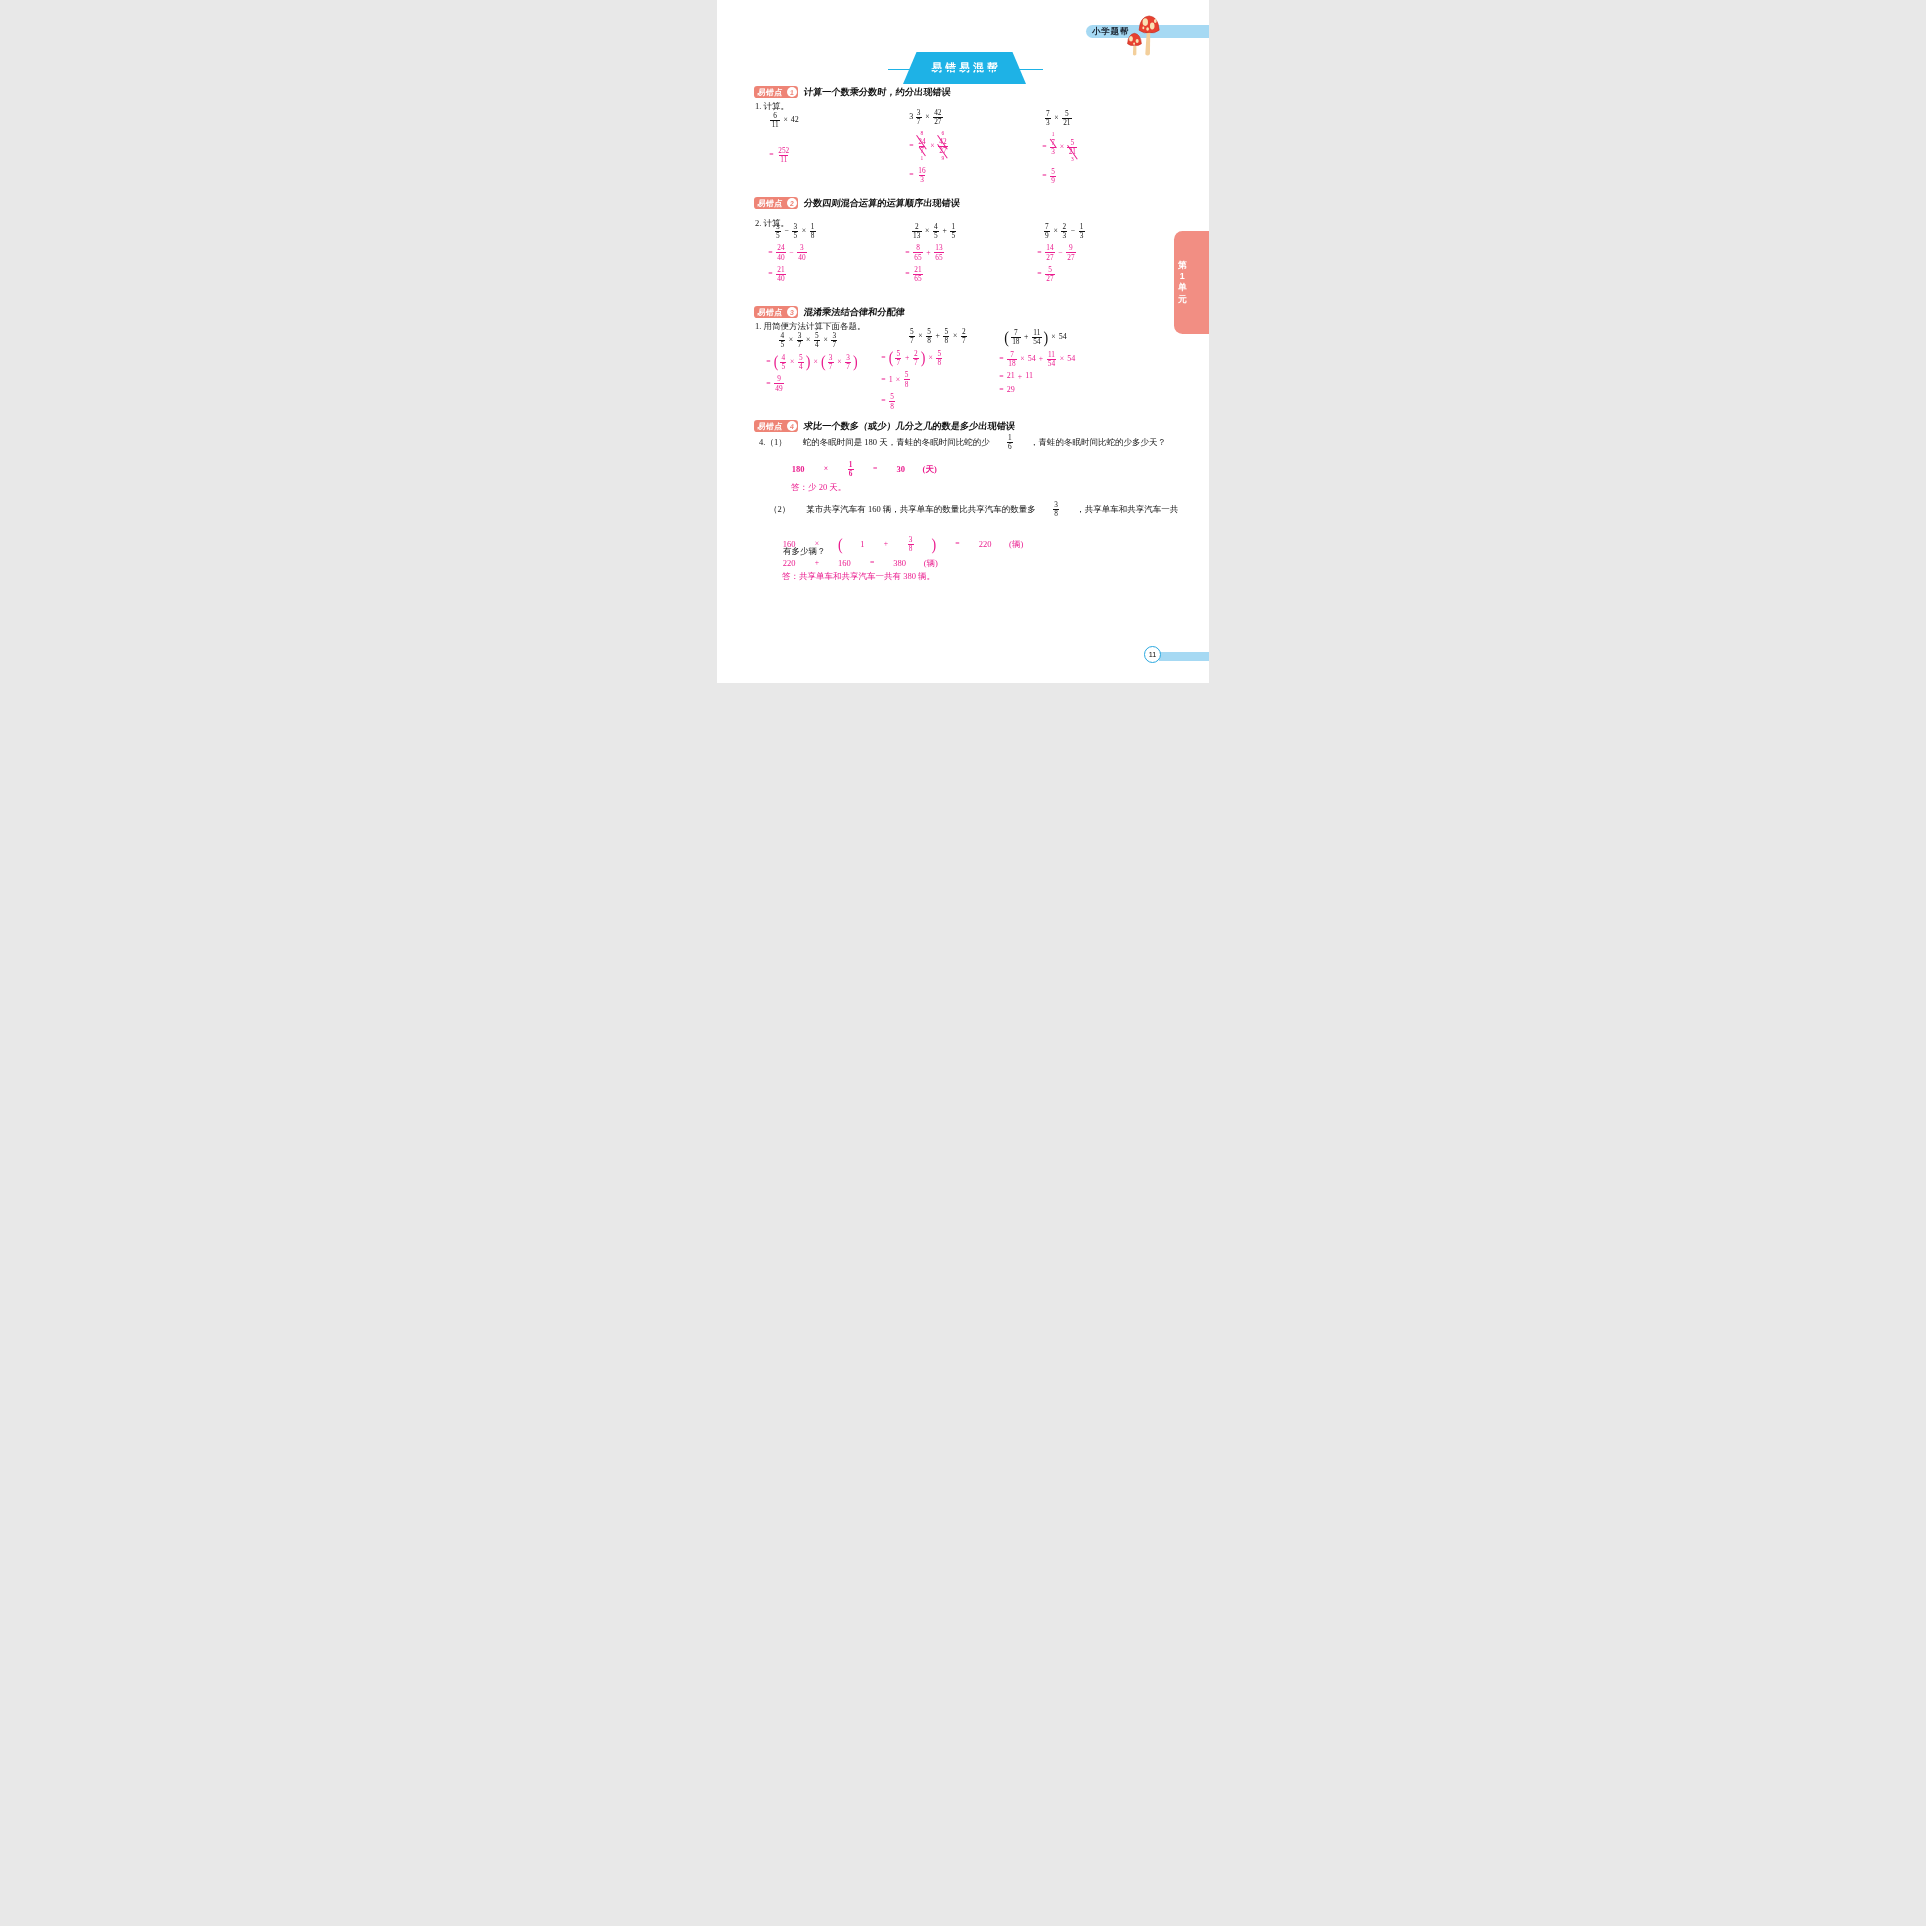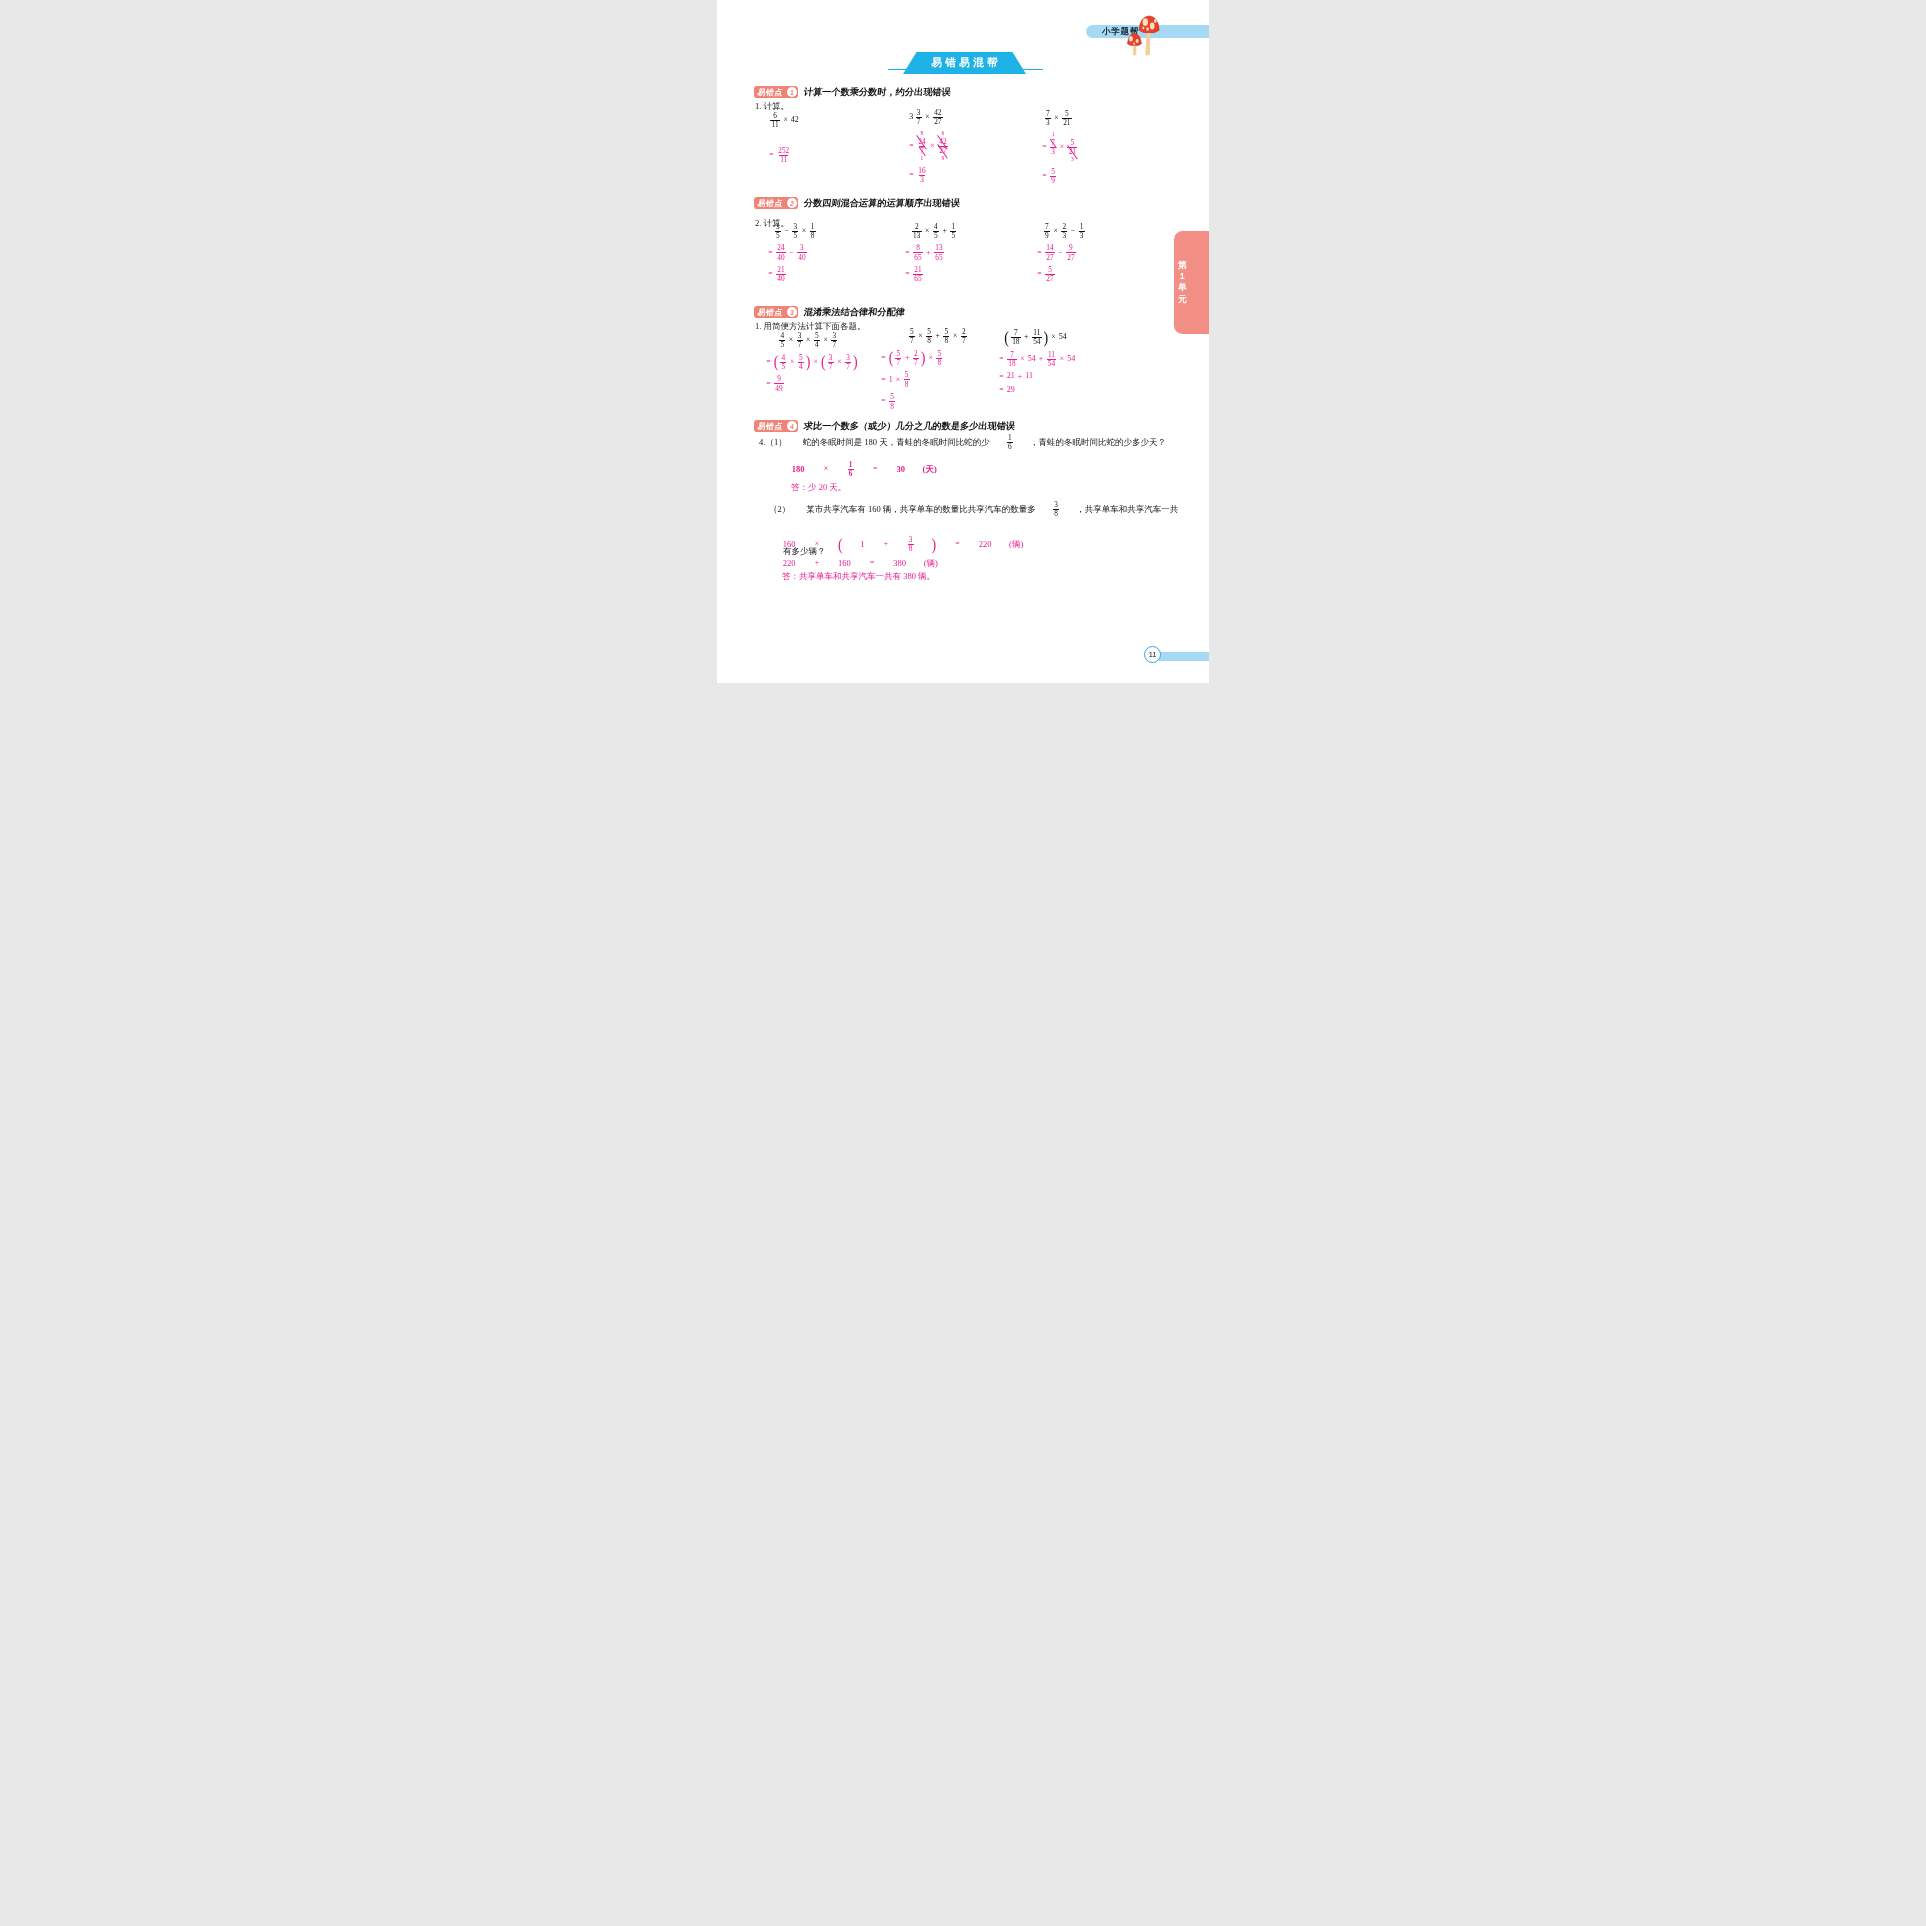--- a/index.html
+++ b/index.html
@@ -9,29 +9,29 @@
     background:#ffffff; overflow:hidden;
     font-family:"Liberation Serif", serif; color:#151515;
   }
 
   
   .top-bar {
     position:absolute; left:369px; top:25.4px; width:123px; height:12.7px;
     background:#A6D9F3; border-radius:6.5px 0 0 6.5px;
   }
   .logo-text {
-    position:absolute; left:385px; top:25.4px; height:17px; line-height:12.7px;
+    position:absolute; left:375px; top:25.4px; height:17px; line-height:12.7px;
     font-family:"Liberation Sans", sans-serif; font-weight:bold; font-size:8.5px;
     letter-spacing:0.8px; color:#1b2430;
   }
   .mushrooms { position:absolute; left:408px; top:14px; width:39px; height:44px; }
 
   
   .banner {
-    position:absolute; left:186px; top:52px; width:123px; height:22px;
+    position:absolute; left:186px; top:52px; width:123px; height:32px;
     background:#1EB2E6; clip-path:polygon(11% 0%, 89% 0%, 100% 100%, 0% 100%);
     display:flex; align-items:center; justify-content:center;
   }
   .banner span {
     color:#fff; font-family:"Liberation Sans", sans-serif; font-weight:bold;
     font-size:10.8px; letter-spacing:3.1px; padding-left:3.1px;
   }
   .banner-line { position:absolute; left:171px; top:69px; width:155px; height:1.2px; background:#1EB2E6; }
 
   

